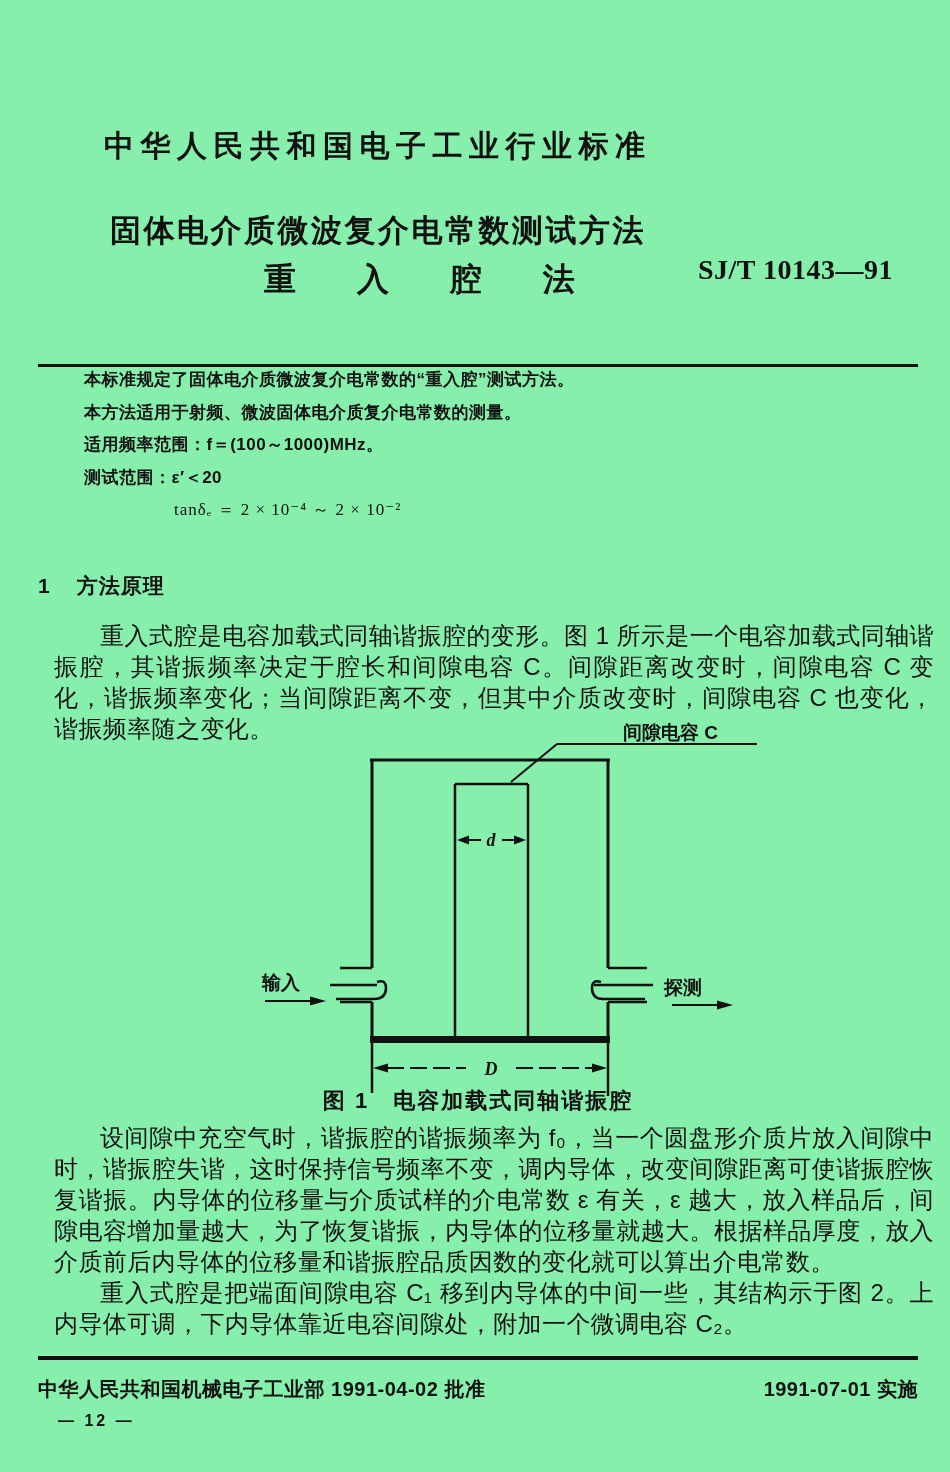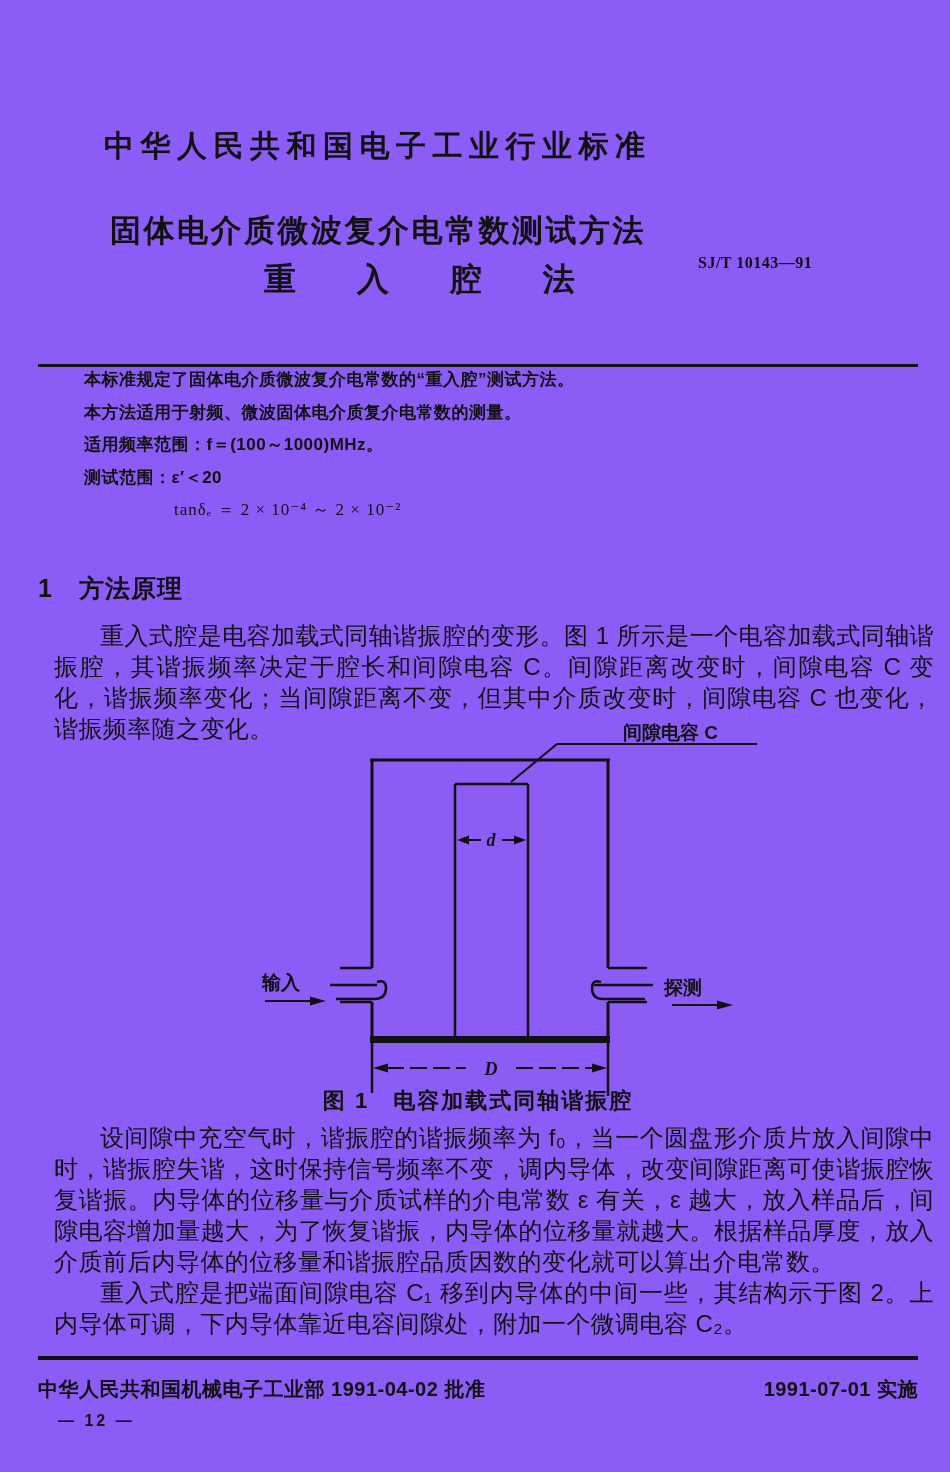--- a/index.html
+++ b/index.html
@@ -1,20 +1,20 @@
 <!DOCTYPE html>
 <html><head>
 <meta charset="utf-8">
 <style>
   html,body{margin:0;padding:0;background:#9a9a9a;}
   #page{
     position:relative;
     width:950px;height:1472px;
     margin:0 auto;
-    background:#8b5cf6;
+    background:#86efac;
     font-family:"Liberation Sans","DejaVu Sans",sans-serif;
     color:#111;
     overflow:hidden;
   }
   .abs{position:absolute;}
   
   .doc-header{
     left:104px;top:126px;
     font-size:30px;font-weight:bold;
     letter-spacing:6.5px;white-space:nowrap;
@@ -25,42 +25,42 @@
     letter-spacing:2.5px;white-space:nowrap;
   }
   .doc-subtitle{
     left:264px;top:258px;
     font-size:32px;font-weight:bold;
     letter-spacing:26px;white-space:nowrap;
   }
   .std-no{
     left:698px;top:254px;
     font-family:"Liberation Serif","DejaVu Serif",serif;
-    font-size:16px;font-weight:bold;
+    font-size:28px;font-weight:bold;
     letter-spacing:.5px;white-space:nowrap;
   }
   .rule{left:38px;width:880px;background:#101010;}
   .rule-top{top:364px;height:3px;}
   .rule-bottom{top:1356px;height:4px;}
   
   .scope{
     left:38px;top:364px;width:880px;
     font-size:17px;line-height:32.5px;
     font-weight:bold;letter-spacing:.5px;
   }
   .scope .iline{text-indent:46px;}
   .scope .formula{
     padding-left:136px;font-weight:normal;
     font-family:"Liberation Serif","DejaVu Serif",serif;
     letter-spacing:1px;
   }
   
   .h1{
     left:38px;top:572px;
-    font-size:25px;font-weight:bold;white-space:nowrap;
+    font-size:21px;font-weight:bold;white-space:nowrap;
   }
   .h1 .h1t{margin-left:27px;letter-spacing:1px;}
   .body-par{
     left:54px;width:880px;
     font-size:24px;line-height:31px;
     text-align:justify;letter-spacing:.4px;
   }
   .body-par p{margin:0;text-indent:46px;}
   .par1{top:620px;}
   .par23{top:1122px;}

